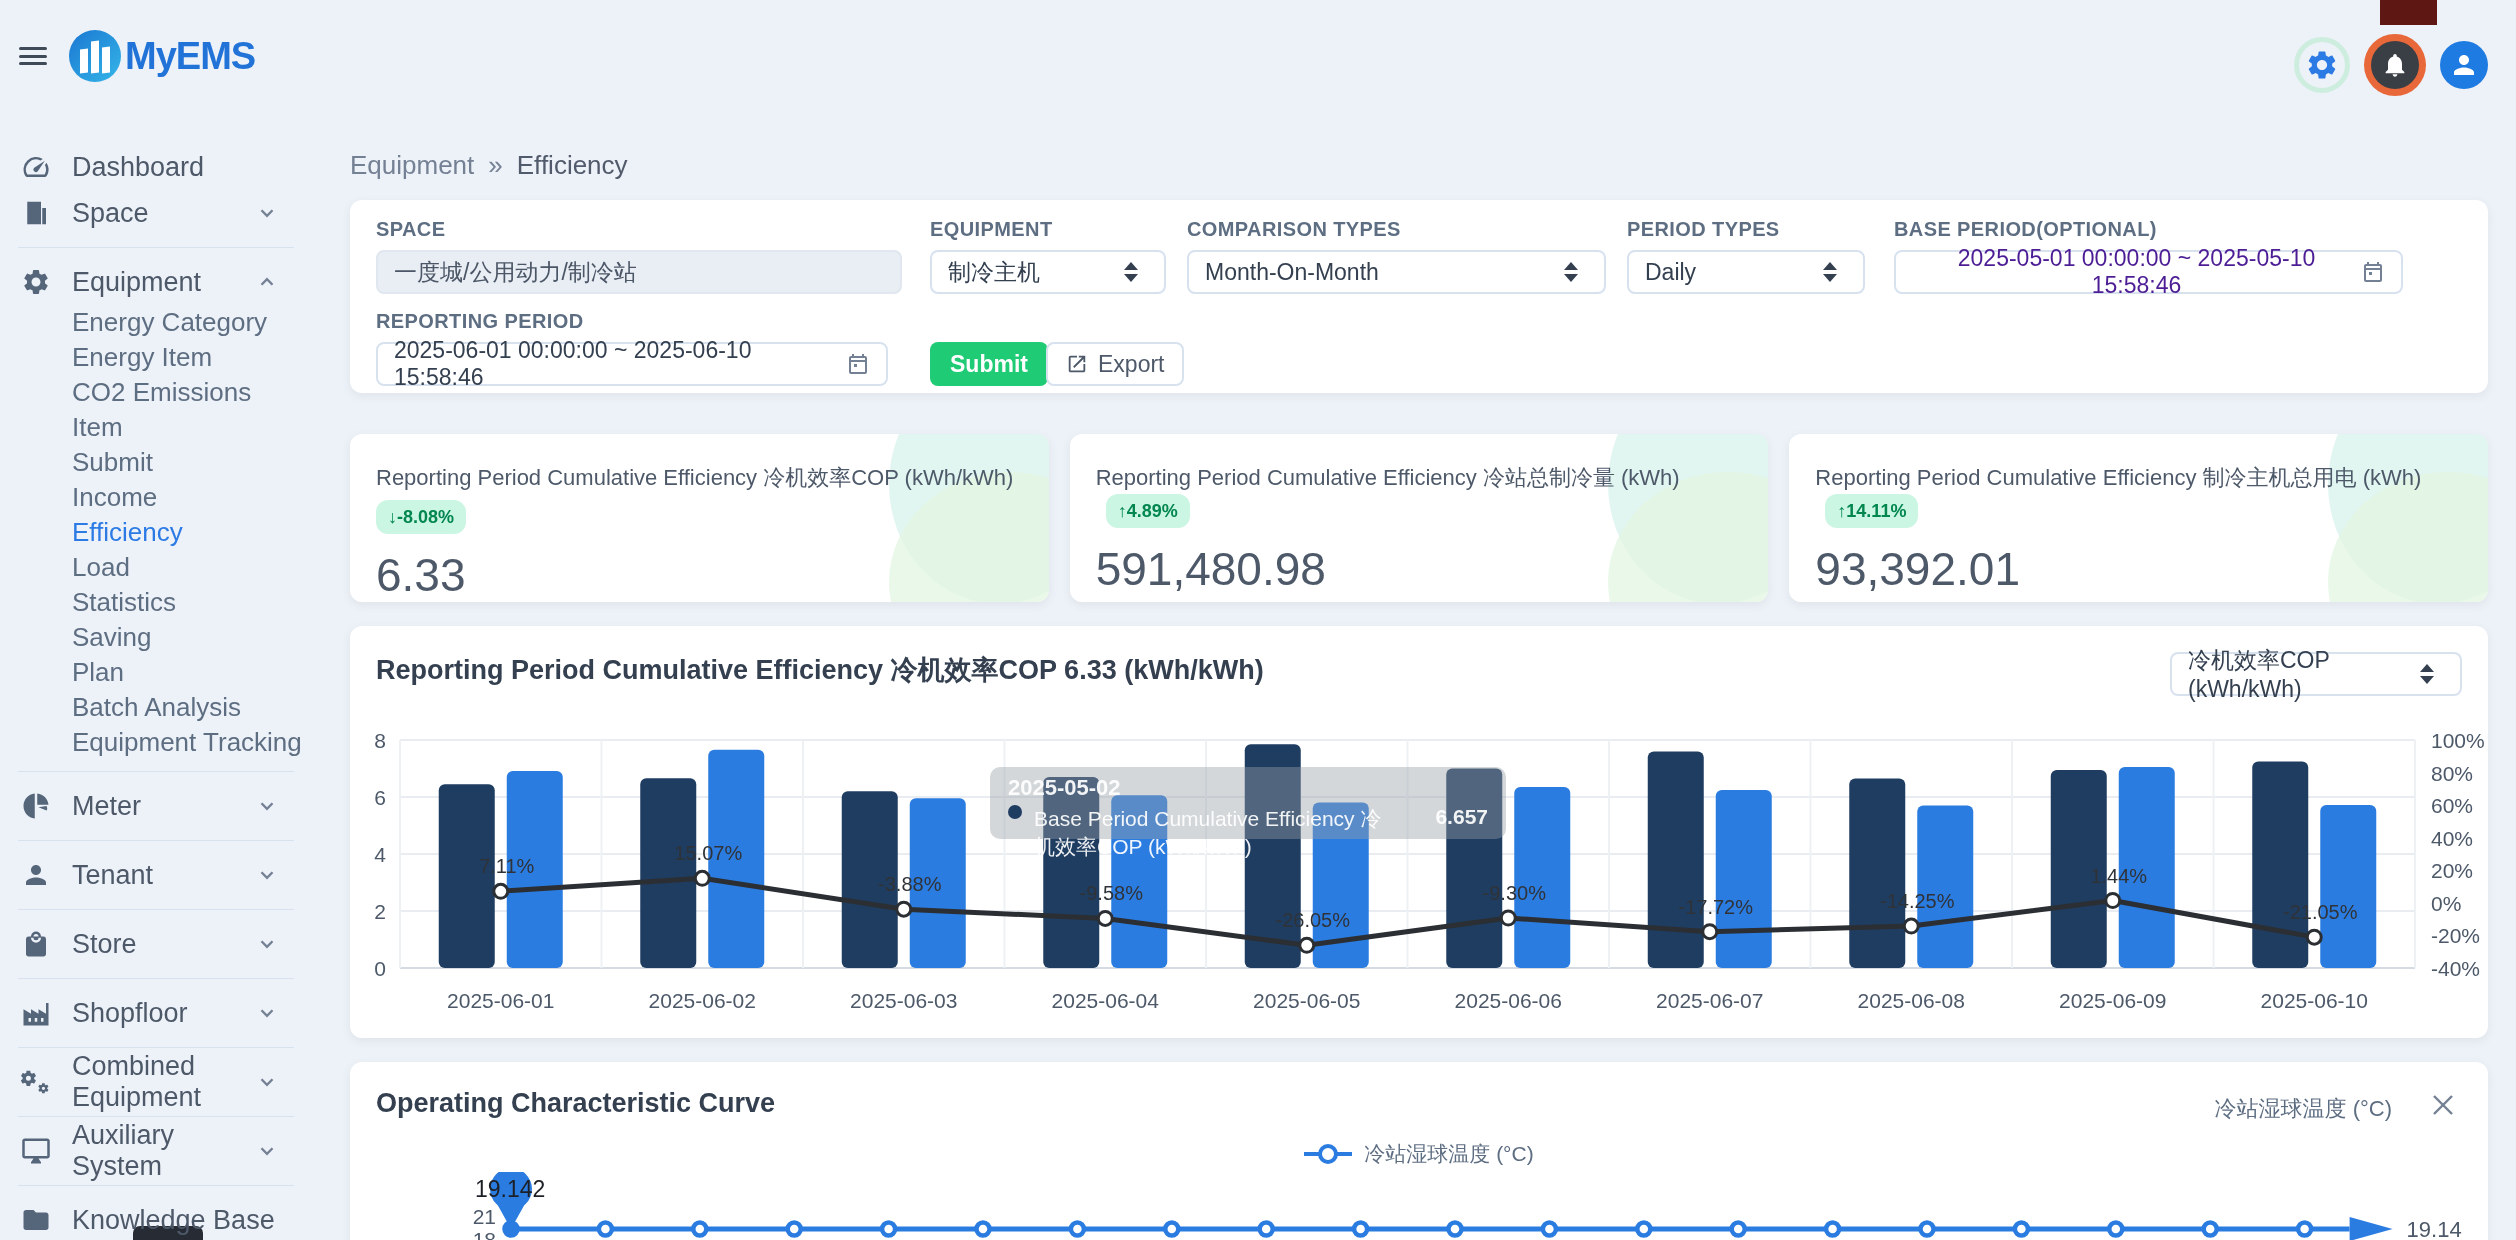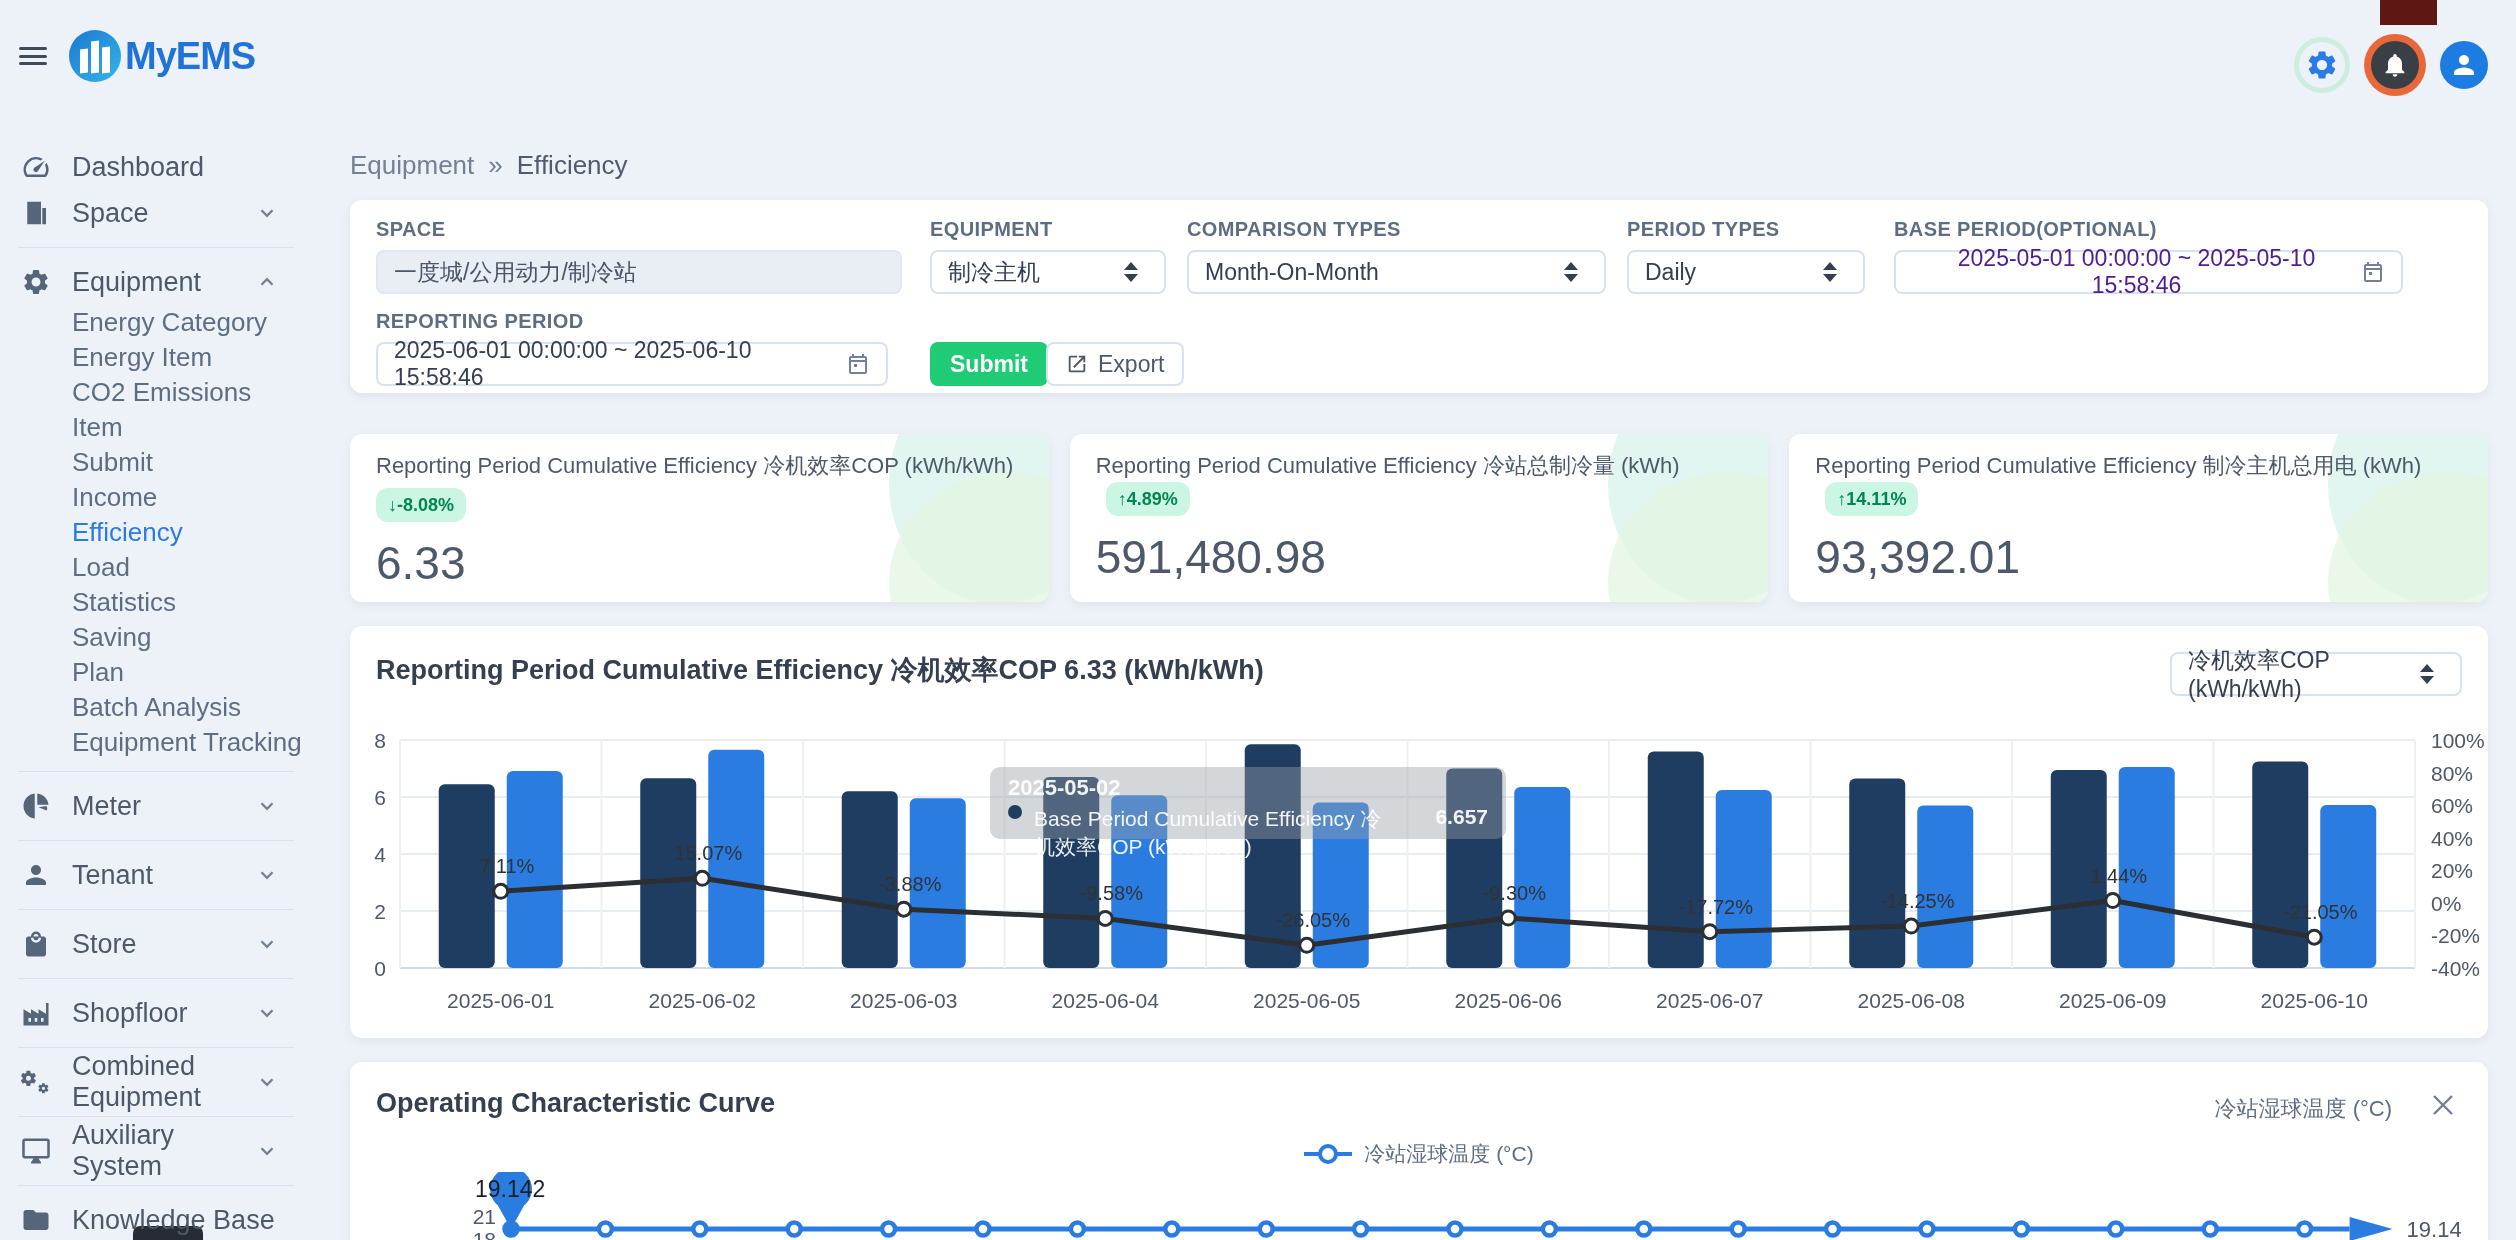--- a/index.html
+++ b/index.html
@@ -63,21 +63,21 @@
   .updown { margin-left:auto; display:flex; flex-direction:column; gap:4px; }
   .updown i { width:0; height:0; border-left:7px solid transparent; border-right:7px solid transparent; display:block; }
   .updown i.up { border-bottom:8px solid #344050; }
   .updown i.dn { border-top:8px solid #344050; }
   .btn-submit { height:44px; border:none; border-radius:8px; background:#1fcb74; color:#fff; font-size:23px; font-weight:bold; cursor:pointer; padding:0 20px; }
   .btn-export { height:44px; border:2px solid #d8e2ef; border-radius:8px; background:#fff; color:#4d5969; font-size:23px; display:flex; align-items:center; gap:10px; cursor:pointer; padding:0 18px; }
   .btn-export svg { width:22px; height:22px; fill:#4d5969; }
 
   
   .kpi-row { position:absolute; top:434px; left:0; width:2138px; height:168px; display:flex; gap:21px; }
-  .kpi { flex:1; background:#fff; border-radius:12px; box-shadow:0 3px 10px rgba(90,97,105,.09); padding:16px 26px; position:relative; overflow:hidden; }
+  .kpi { flex:1; background:#fff; border-radius:12px; box-shadow:0 3px 10px rgba(90,97,105,.09); padding:28px 26px; position:relative; overflow:hidden; }
   .kpi-title { font-size:22px; color:#4d5969; line-height:1.45; position:relative; z-index:2; }
   .kpi-badge { display:inline-block; background:#ccf6e4; color:#00864e; font-size:18px; font-weight:bold; border-radius:12px; padding:4px 12px; margin-left:10px; vertical-align:middle; }
   .kpi-badge.block { margin-left:0; margin-top:6px; }
   .kpi-value { font-size:46px; color:#4d5969; margin-top:14px; position:relative; z-index:2; }
   .deco1,.deco2 { position:absolute; border-radius:50%; z-index:1; }
   .deco1 { right:-60px; top:-70px; width:220px; height:240px; background:#d9f3ee; opacity:.8; }
   .deco2 { right:-80px; bottom:-90px; width:240px; height:220px; background:#e3f6e3; opacity:.8; }
 
   
   .chart-card { top:626px; height:412px; padding:24px 26px; }

